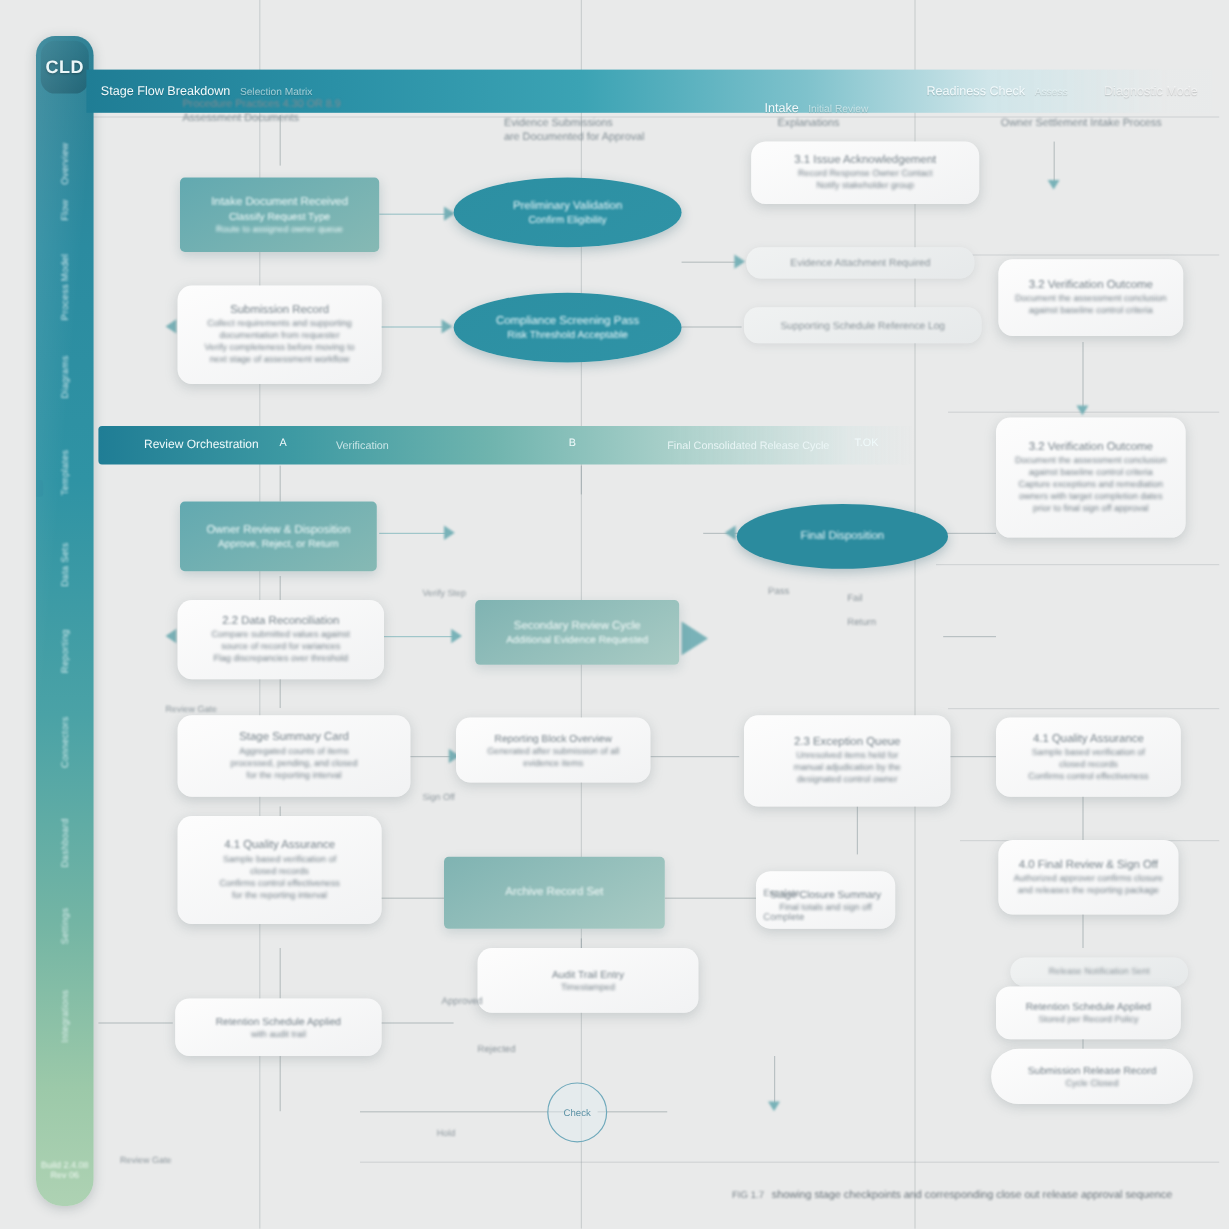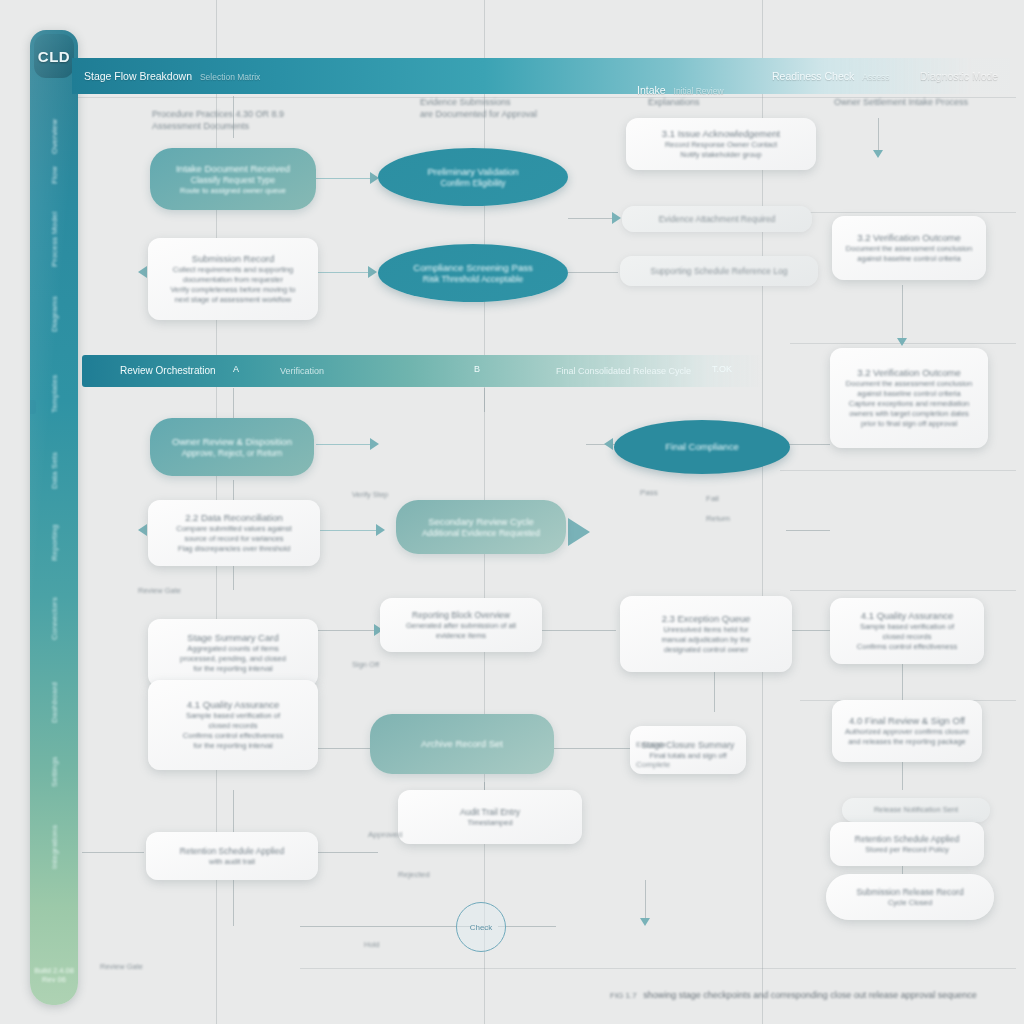--- a/index.html
+++ b/index.html
@@ -76,21 +76,21 @@
   }
   .lb-label{position:absolute;color:#f0fafb;font-size:10px;white-space:nowrap;filter:blur(.55px);}
 
   
   .node{position:absolute;box-sizing:border-box;display:flex;flex-direction:column;
         align-items:center;justify-content:center;text-align:center;padding:6px 10px;}
   .node .t1{font-size:9.5px;line-height:12px;filter:blur(.95px);white-space:nowrap;overflow:hidden;}
   .node .t2{font-size:8.5px;line-height:11px;filter:blur(1.05px);}
   .node .t3{font-size:7.5px;line-height:10px;filter:blur(1.15px);}
 
-  .rr{border-radius:22px;}
+  .rr{border-radius:4px;}
   .ell{border-radius:50%;}
   .pill{border-radius:999px;}
   .card{border-radius:12px;}
 
   .teal-mid{background:linear-gradient(150deg,#62a9b0,#86b9b4);color:#f3fbfb;box-shadow:0 3px 9px rgba(70,110,118,.22);}
   .teal-soft{background:linear-gradient(150deg,#7fb3b2,#a9cbc4);color:#f6fcfb;box-shadow:0 3px 9px rgba(70,110,118,.18);}
   .teal-deep{background:linear-gradient(150deg,#2c8fa2,#2f93a6);color:#eaf7fa;box-shadow:0 3px 10px rgba(40,90,105,.28);}
   .teal-dark{background:#2b8b9e;color:#e8f6f9;box-shadow:0 3px 10px rgba(40,90,105,.3);}
   .white-card{background:linear-gradient(160deg,#fdfdfd,#f1f2f3);color:#76828a;box-shadow:0 3px 10px rgba(120,132,138,.28);}
   .gray-card{background:linear-gradient(160deg,#f0f2f2,#e6e9ea);color:#8b959b;box-shadow:0 2px 7px rgba(130,140,145,.18);}
@@ -161,21 +161,21 @@
     </div>
     <div class="hb-label" style="left:700px;">
       <span>Readiness Check</span>
       <span class="hb-sub">Assess</span>
     </div>
     <div class="hb-label" style="left:848px;color:rgba(255,255,255,.55);">
       <span>Diagnostic Mode</span>
     </div>
   </div>
 
-  <div class="colcap" style="left:152px;top:108px;">
+  <div class="colcap" style="left:152px;top:80px;">
     <div style="white-space:pre-line;">Procedure Practices 4.30 OR 8.9
 Assessment Documents</div>
   </div>
   <div class="colcap" style="left:420px;top:96px;">
     <div style="white-space:pre-line;">Evidence Submissions
 are Documented for Approval</div>
   </div>
   <div class="colcap" style="left:648px;top:96px;">
     <div>Explanations</div>
   </div>
@@ -297,37 +297,37 @@
     <div class="t3">prior to final sign off approval</div>
   </div>
 
   <div class="node rr teal-mid" style="left:150px;top:418px;width:164px;height:58px;">
     <div class="t1">Owner Review &amp; Disposition</div>
     <div class="t2">Approve, Reject, or Return</div>
   </div>
 
 
   <div class="node ell teal-dark" style="left:614px;top:420px;width:176px;height:54px;">
-    <div class="t1">Final Compliance</div>
+    <div class="t1">Final Disposition</div>
   </div>
 
   <div class="node card white-card" style="left:148px;top:500px;width:172px;height:66px;">
     <div class="t1">2.2 Data Reconciliation</div>
     <div class="t3">Compare submitted values against</div>
     <div class="t3">source of record for variances</div>
     <div class="t3">Flag discrepancies over threshold</div>
   </div>
 
   <div class="node rr teal-soft" style="left:396px;top:500px;width:170px;height:54px;">
     <div class="t1">Secondary Review Cycle</div>
     <div class="t2">Additional Evidence Requested</div>
   </div>
 
 
-  <div class="node card white-card" style="left:148px;top:619px;width:170px;height:68px;justify-content:center;">
+  <div class="node card white-card" style="left:148px;top:596px;width:194px;height:68px;justify-content:center;">
     <div class="t1">Stage Summary Card</div>
     <div class="t3">Aggregated counts of items</div>
     <div class="t3">processed, pending, and closed</div>
     <div class="t3">for the reporting interval</div>
   </div>
 
   <div class="node card white-card" style="left:380px;top:598px;width:162px;height:54px;">
     <div class="t2">Reporting Block Overview</div>
     <div class="t3">Generated after submission of all</div>
     <div class="t3">evidence items</div>

